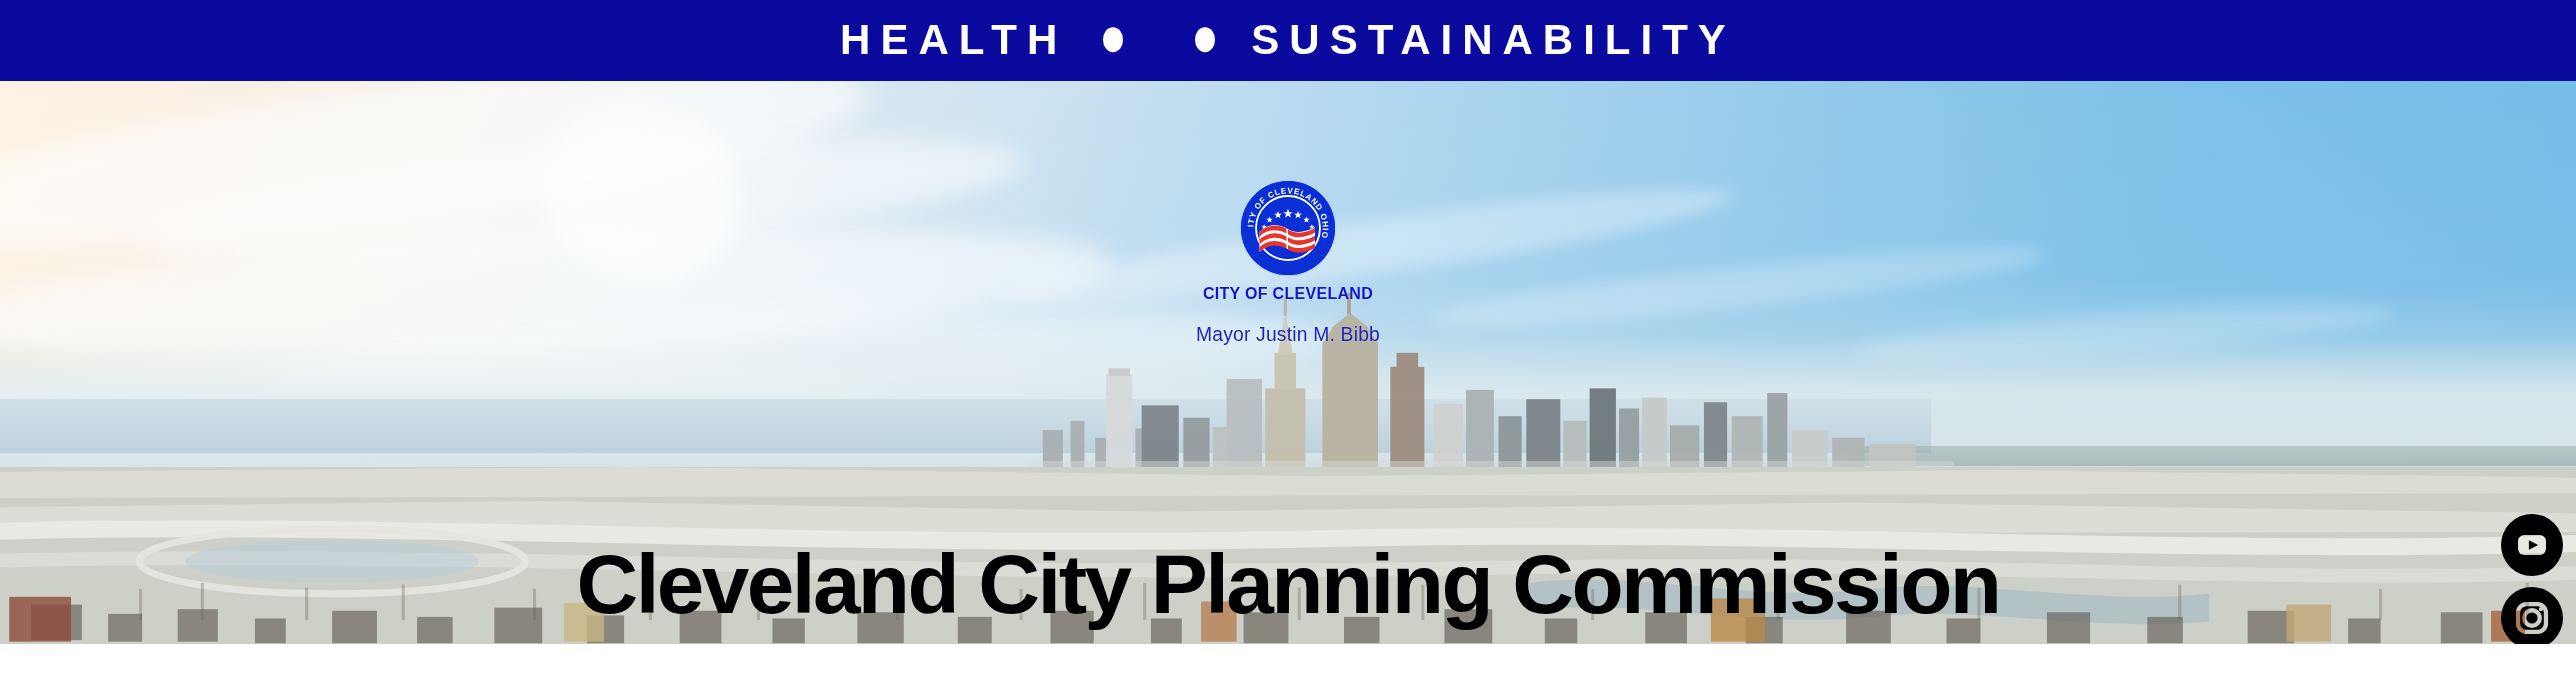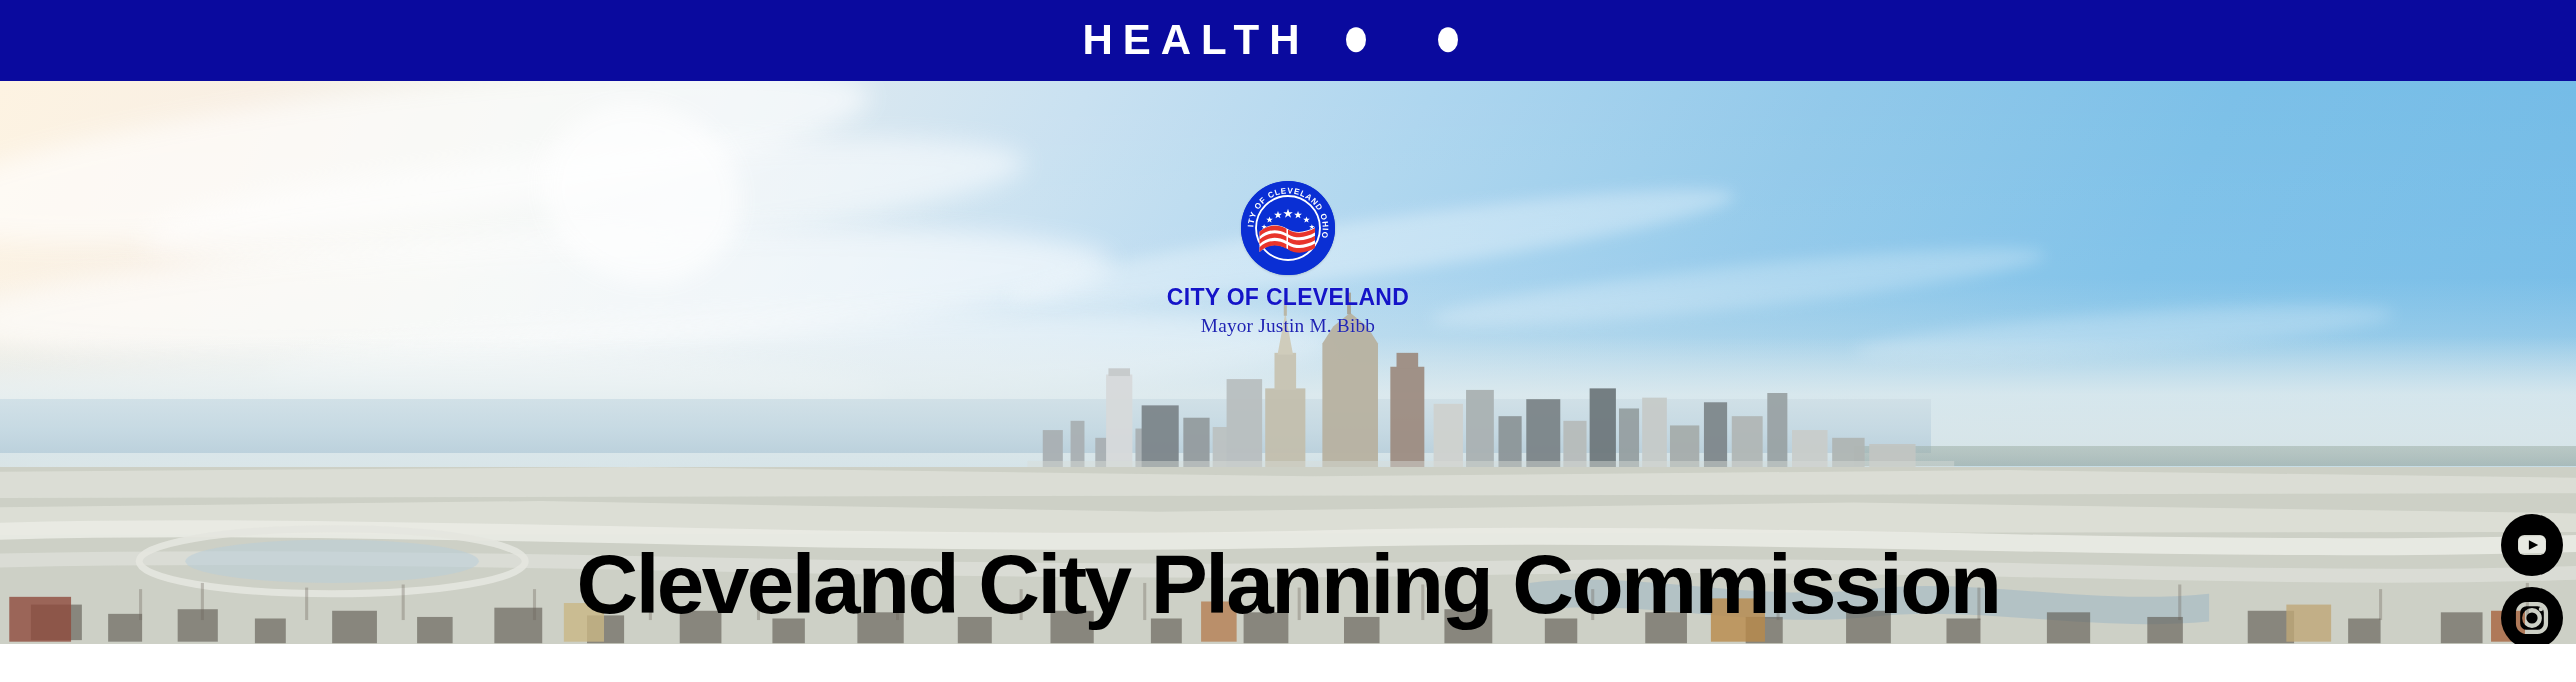--- a/index.html
+++ b/index.html
@@ -157,29 +157,29 @@
     border-radius:50%;
     background:#0a2fd4;
     box-shadow:0 0.8px 2.3px rgba(0,0,0,.18);
   }
   .seal svg { position:absolute; left:0; top:0; }
   .seal-name {
     margin-top:10.8px;
     color:#1414c8;
     font-family:"Liberation Sans", sans-serif;
     font-weight:bold;
-    font-size:23px;
+    font-size:16px;
     letter-spacing:0.3px;
     line-height:1;
     text-shadow:0 0 1.5px rgba(255,255,255,.45);
   }
   .seal-mayor {
-    margin-top:7px;
+    margin-top:23px;
     color:#1f24b4;
-    font-family:Liberation Serif, serif;
+    font-family:Liberation Sans, sans-serif;
     font-size:19.3px;
     letter-spacing:0.2px;
     line-height:1;
     text-shadow:0 0 1.5px rgba(255,255,255,.4);
   }
 
   
   .main-title {
     position:absolute;
     left:0; right:0; top:462px;
@@ -224,20 +224,21 @@
 </head>
 <body>
 
 <div class="page">
 
   <div class="tagline-banner">
     <div class="tagline-inner">
       <span class="tagline-word">HEALTH</span>
       <span class="tagline-dot"></span>
       <span class="tagline-dot"></span>
+      <span class="tagline-word">SUSTAINABILITY</span>
     </div>
   </div>
 
   <div class="photo">
 
     <div class="sky"></div>
 
     <div class="cloud c1"></div>
     <div class="cloud c2"></div>
     <div class="cloud c3"></div>

